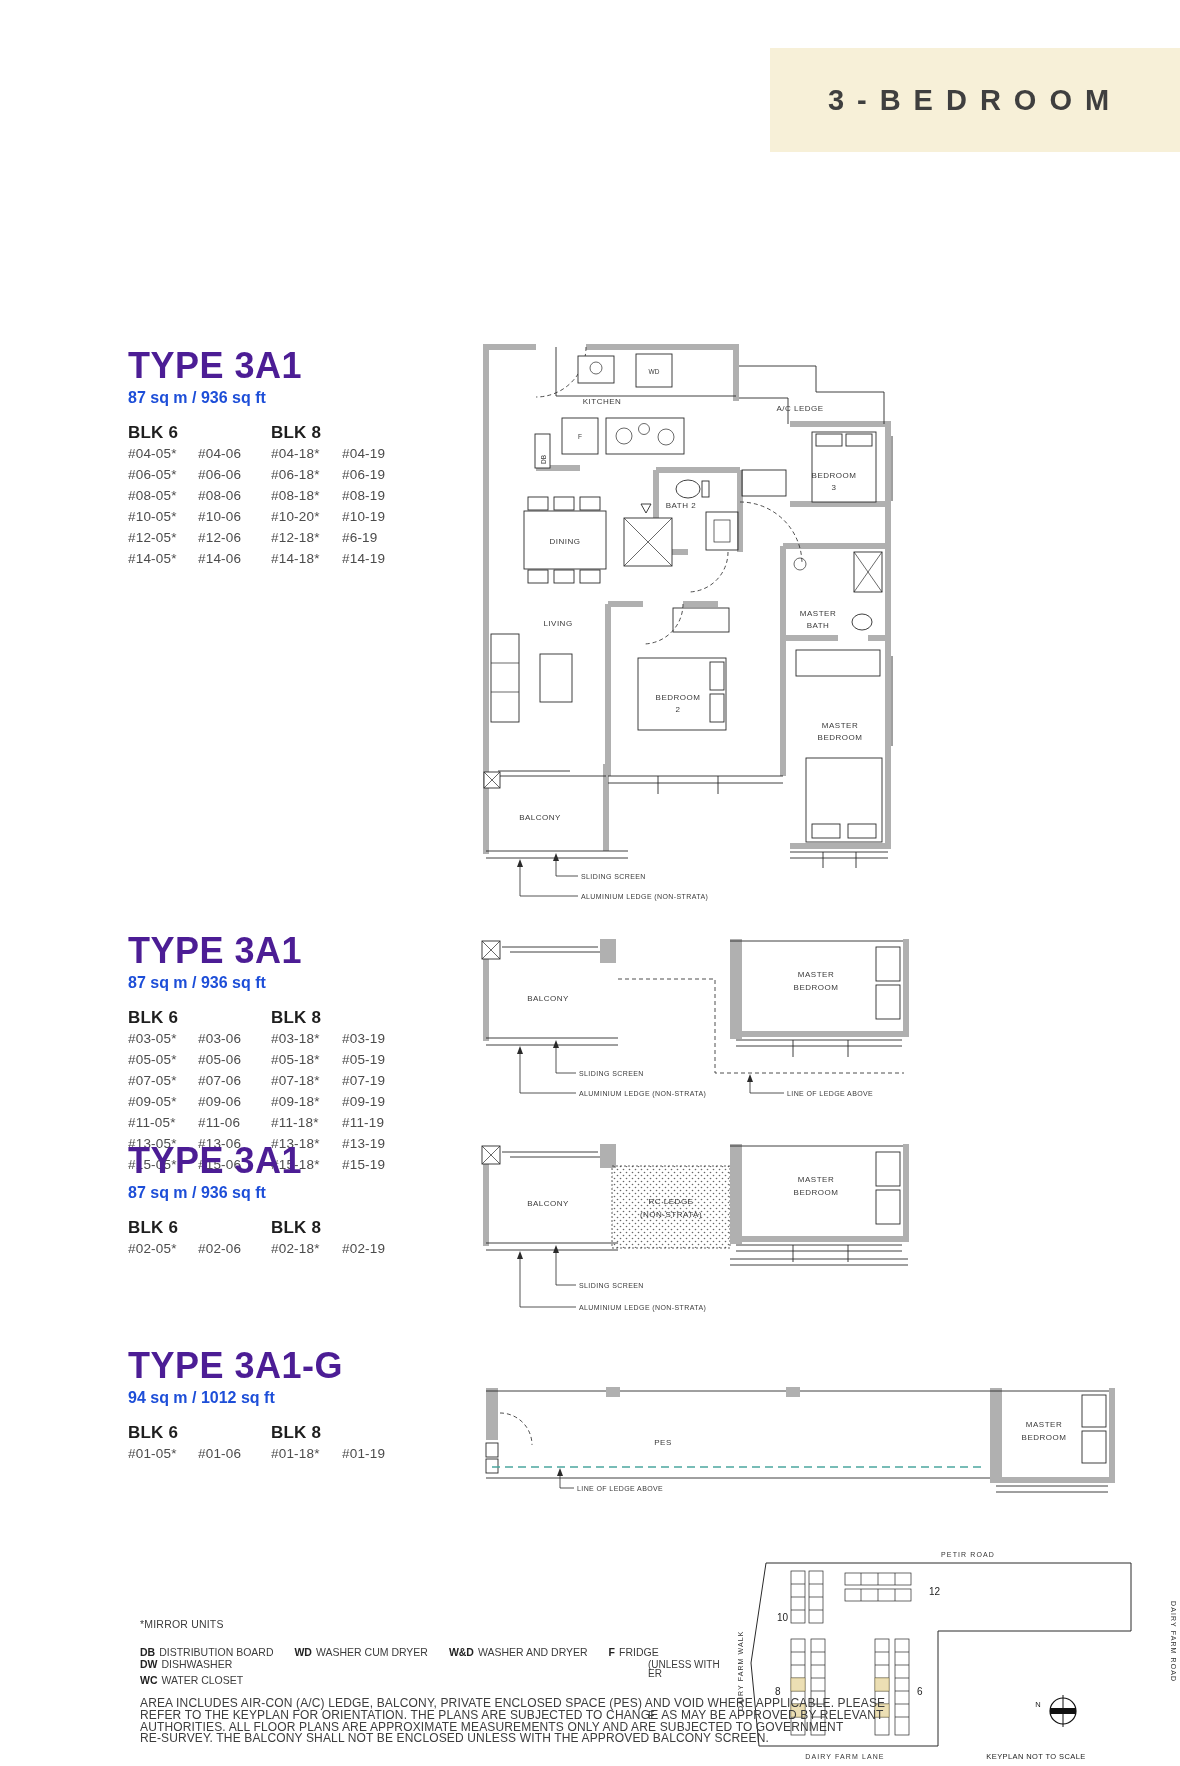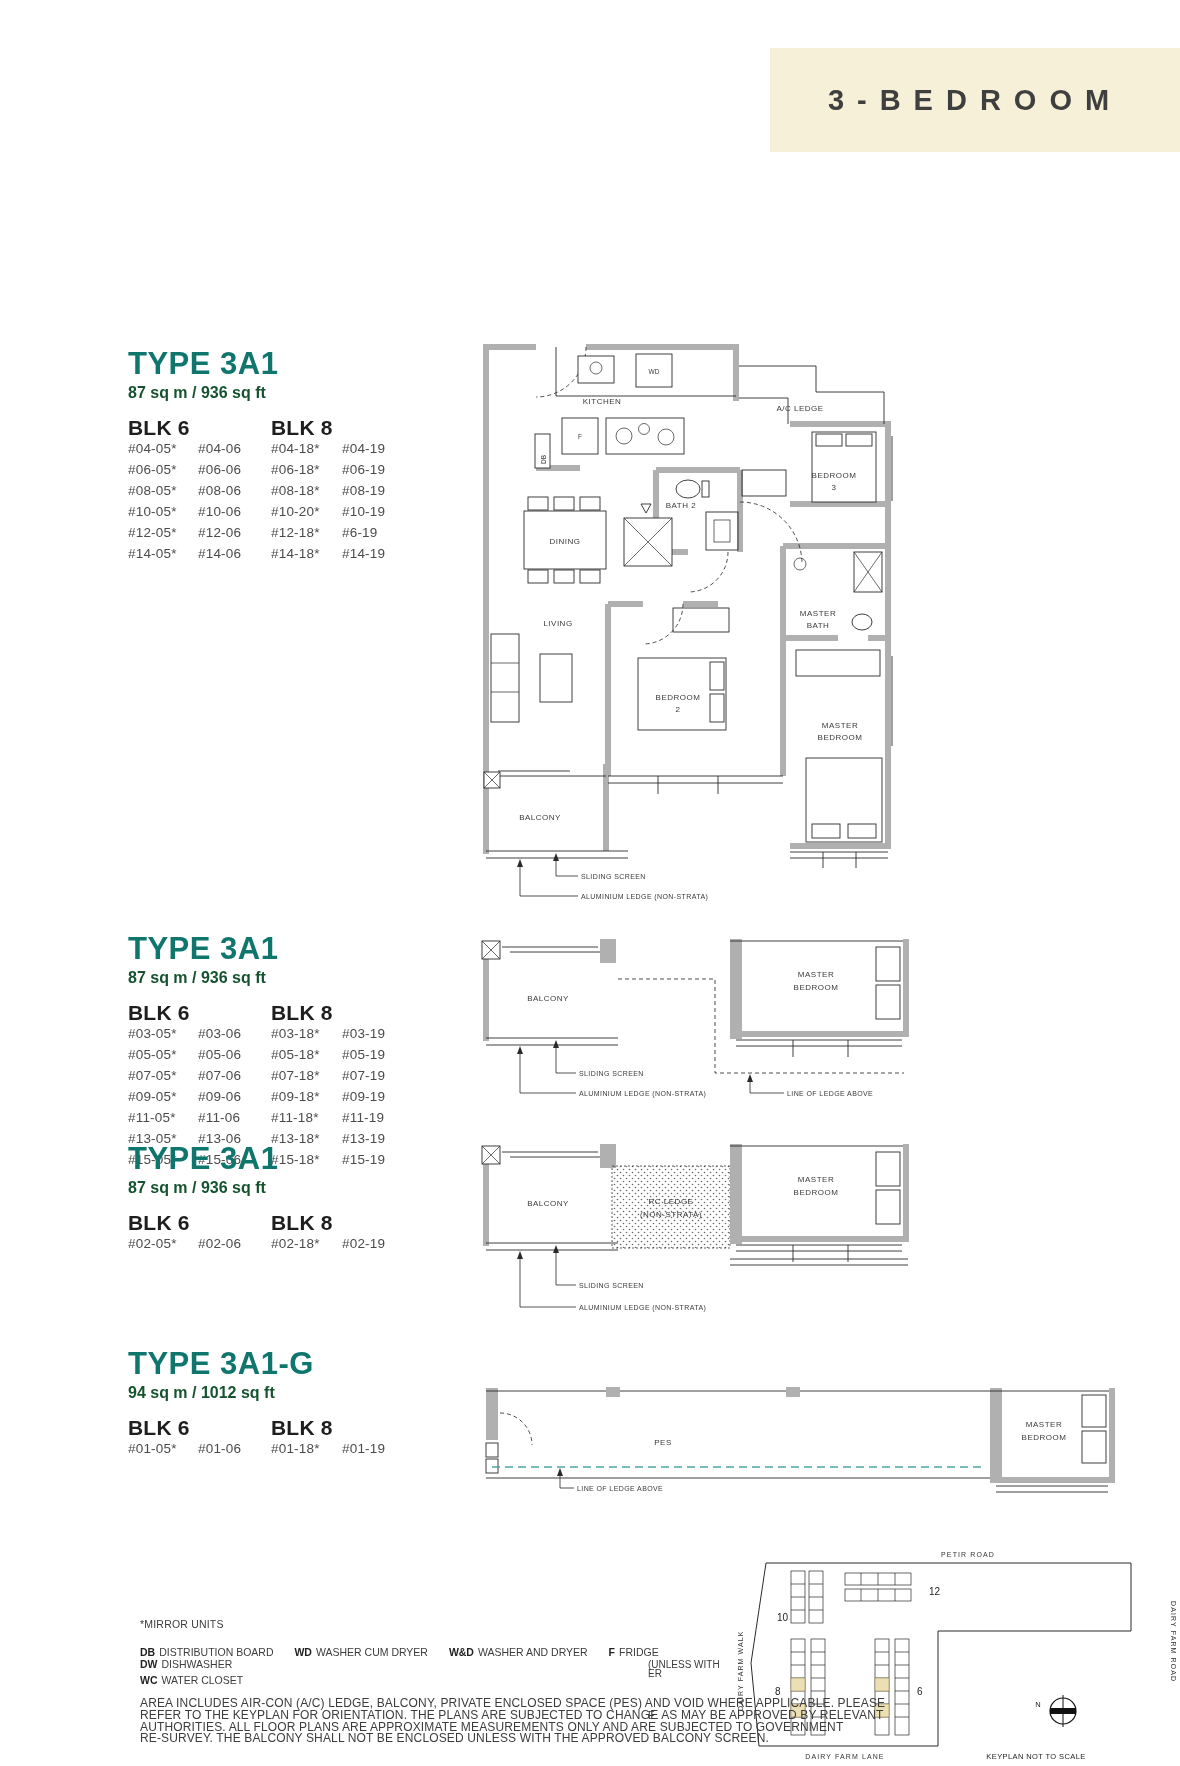--- a/index.html
+++ b/index.html
@@ -2,25 +2,25 @@
 <html><head>
 <meta charset="utf-8">
 <style>
   html,body{margin:0;padding:0;background:#e8e8e8;}
   .page{position:relative;width:1180px;height:1766px;background:#ffffff;
         font-family:"Liberation Sans",sans-serif;overflow:hidden;margin:0 auto;}
   .band{position:absolute;left:770px;top:48px;width:410px;height:104px;background:#f7f0d8;
         display:flex;align-items:center;justify-content:center;}
   .band .bt{font-size:29px;font-weight:bold;letter-spacing:13px;color:#3f3f3f;white-space:nowrap;}
   .sec{position:absolute;width:310px;}
-  .sec .t{font-size:31px;font-weight:bold;color:#0f766e;letter-spacing:.5px;line-height:1;}
-  .sec .a{font-size:16px;font-weight:bold;color:#14532d;margin-top:5px;}
+  .sec .t{font-size:36px;font-weight:bold;color:#4c1d95;letter-spacing:.5px;line-height:1;}
+  .sec .a{font-size:16px;font-weight:bold;color:#1d4ed8;margin-top:5px;}
   .units{display:grid;grid-template-columns:70px 73px 71px 66px;margin-top:15px;
          font-size:13.5px;color:#4b4b4b;line-height:21px;letter-spacing:.2px;}
-  .units .hdr{font-weight:bold;font-size:21px;color:#1e1e1e;grid-column:span 2;}
+  .units .hdr{font-weight:bold;font-size:17px;color:#1e1e1e;grid-column:span 2;}
   .plan{position:absolute;}
   svg text{font-family:"Liberation Sans",sans-serif;fill:#3a3a3a;}
   .rm{font-size:8px;letter-spacing:.5px;}
   .fx{font-size:6.5px;}
   .an{font-size:7px;letter-spacing:.4px;}
   .kp{font-size:7px;letter-spacing:1.1px;fill:#333;}
   .kn{font-size:7.5px;letter-spacing:.4px;fill:#222;}
   .bn{font-size:10px;fill:#222;}
   .wall{stroke:#b0b0b0;stroke-width:6;fill:none;}
   .wallr{fill:#b0b0b0;stroke:none;}

